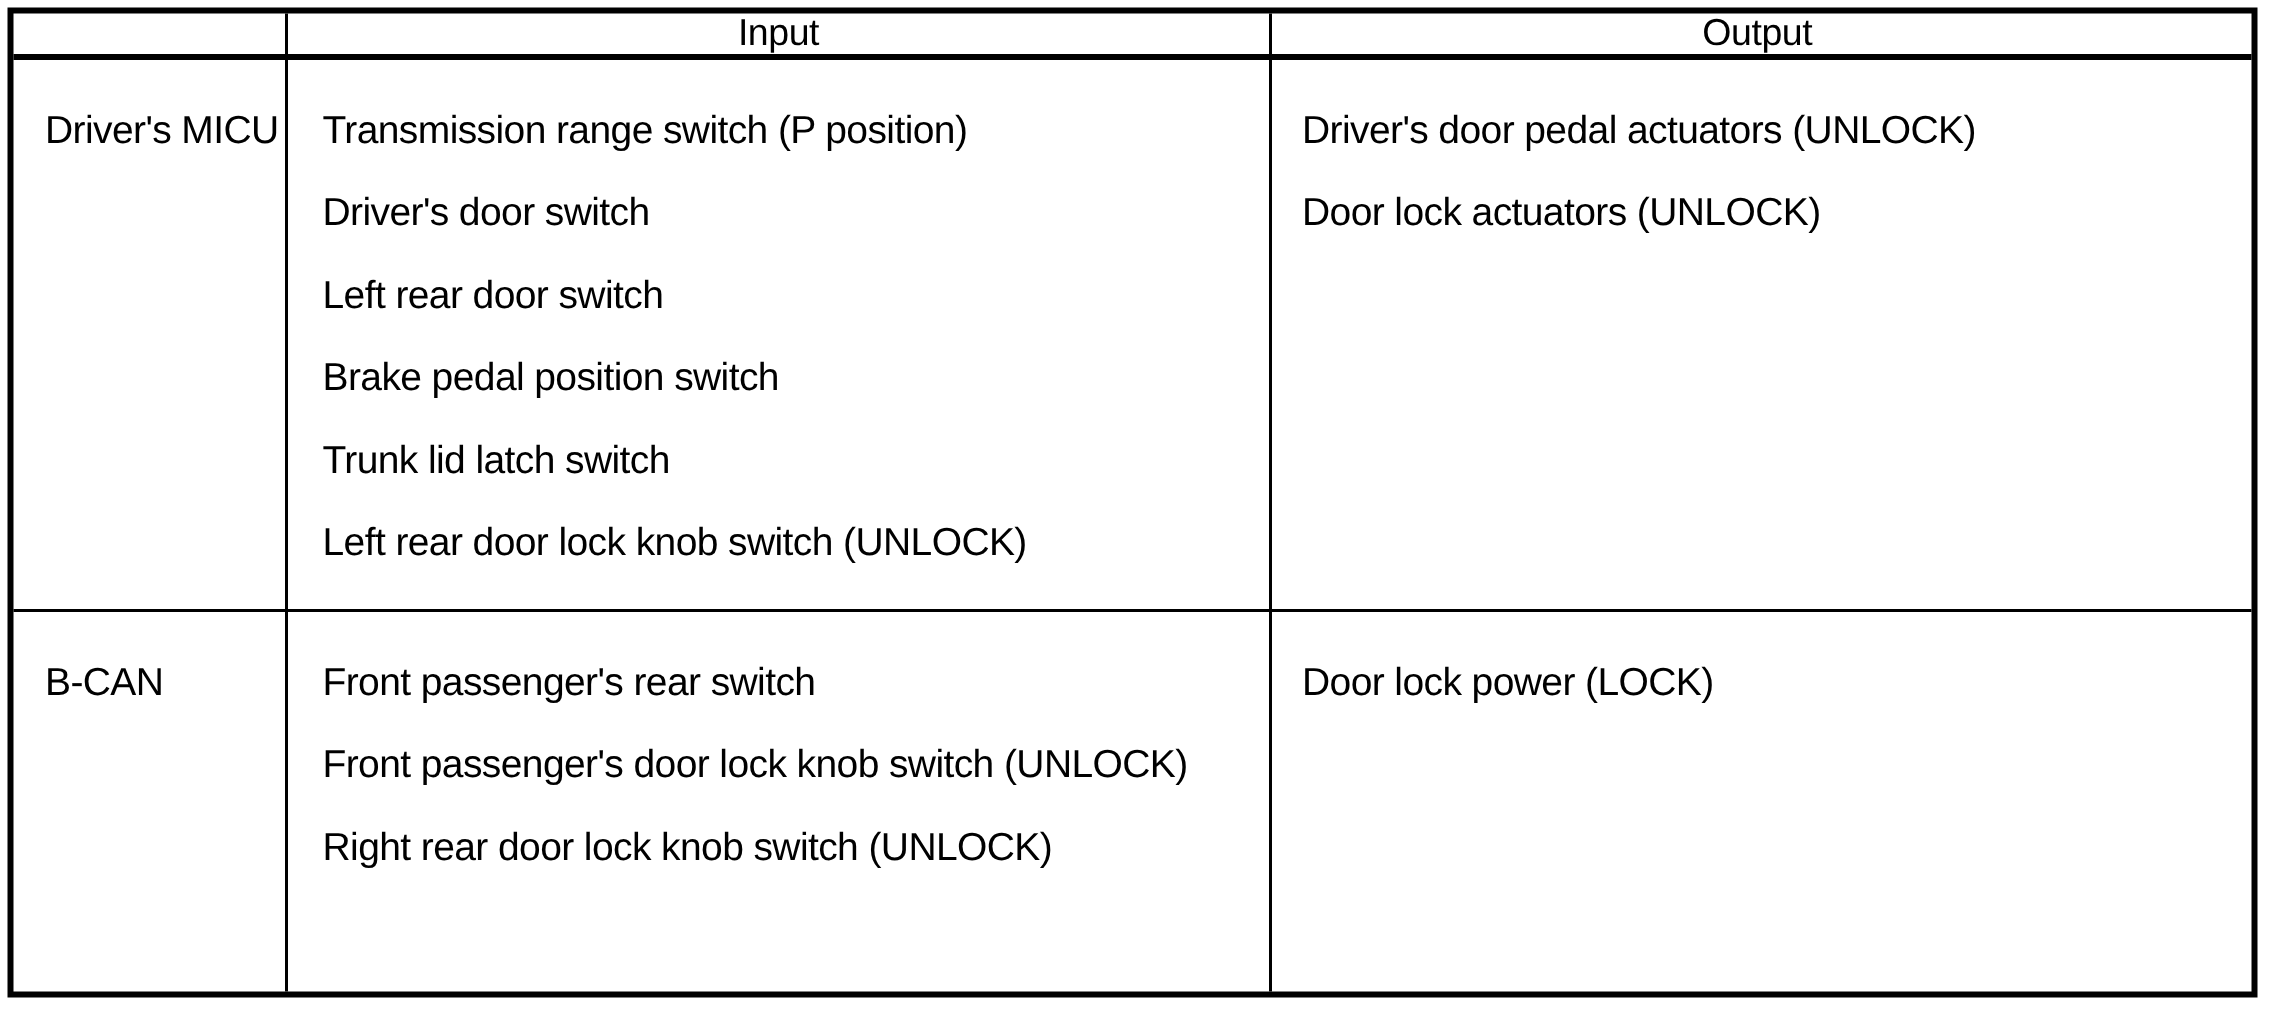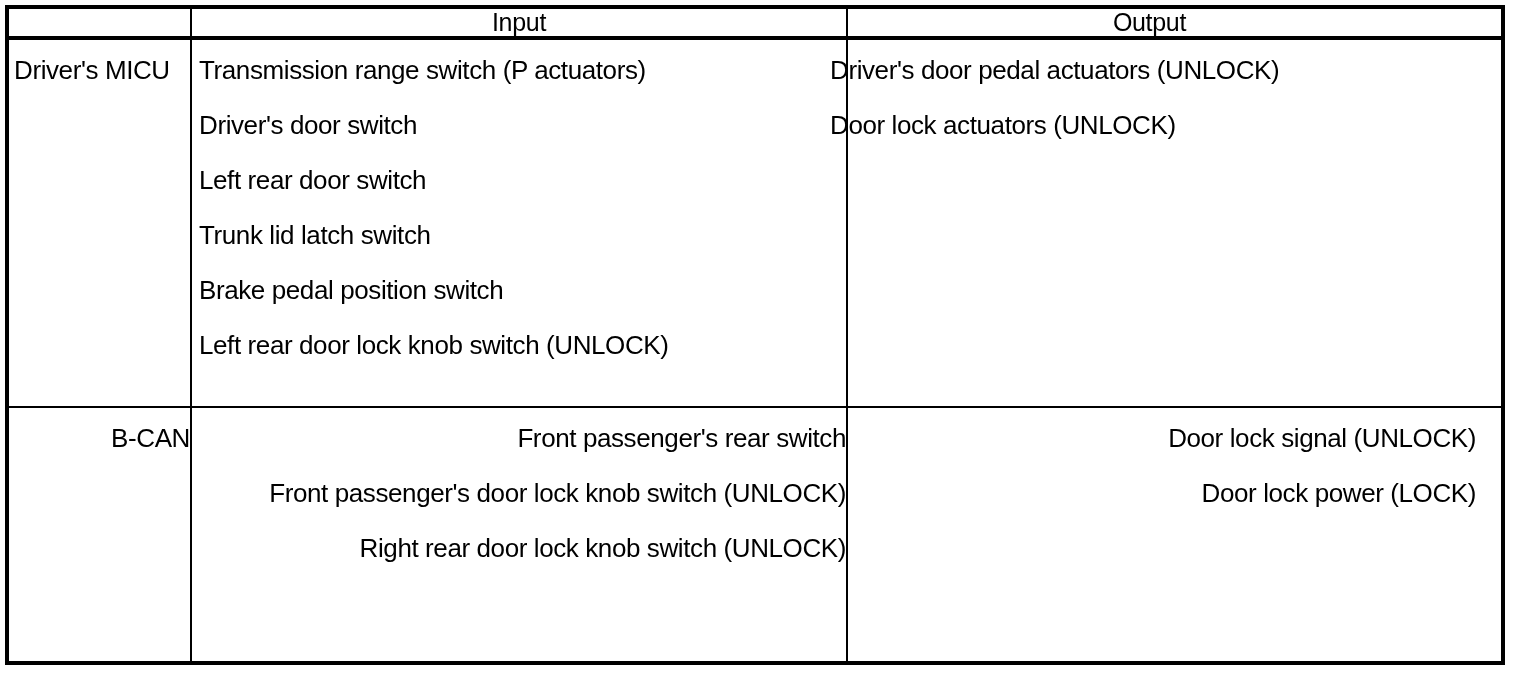--- a/index.html
+++ b/index.html
@@ -53,21 +53,20 @@
     box-sizing: border-box;
   }
   .section-row.first {
     top: 31px;
     height: 368px;
     border-bottom: 2px solid #000000;
   }
   .section-row.second {
     top: 399px;
     height: 253px;
-    text-align: right;
   }
 
   
   .vrule {
     position: absolute;
     top: 0;
     width: 2px;
     height: 100%;
     background: #000000;
   }
@@ -77,36 +76,36 @@
   
   .cell {
     position: absolute;
     top: 0;
     height: 100%;
     box-sizing: border-box;
     overflow: hidden;
   }
   .cell.col-module { left: 0;     width: 181px; }
   .cell.col-input  { left: 183px; width: 654px; }
-  .cell.col-output { left: 814px; width: 653px; }
+  .cell.col-output { left: 836px; width: 653px; }
 
   
   .head-text {
     display: block;
     text-align: center;
     font-size: 25px;
     line-height: 27px;
     letter-spacing: -0.3px;
     padding-top: 0;
     white-space: nowrap;
   }
 
   
   .cell-list {
-    margin: 0;
+    margin: 16px;
     padding: 0;
     list-style: none;
   }
   .cell-list li {
     font-size: 26px;
     line-height: 55px;
     letter-spacing: -0.4px;
     white-space: nowrap;
     padding-left: 7px;
   }
@@ -144,25 +143,25 @@
       <div class="vrule c2"></div>
 
       <div class="cell col-module">
         <ul class="cell-list">
           <li>Driver's MICU</li>
         </ul>
       </div>
 
       <div class="cell col-input">
         <ul class="cell-list">
-          <li>Transmission range switch (P actuators)</li>
+          <li>Transmission range switch (P position)</li>
           <li>Driver's door switch</li>
           <li>Left rear door switch</li>
+          <li>Brake pedal position switch</li>
           <li>Trunk lid latch switch</li>
-          <li>Brake pedal position switch</li>
           <li>Left rear door lock knob switch (UNLOCK)</li>
         </ul>
       </div>
 
       <div class="cell col-output">
         <ul class="cell-list">
           <li>Driver's door pedal actuators (UNLOCK)</li>
           <li>Door lock actuators (UNLOCK)</li>
         </ul>
       </div>
@@ -181,20 +180,19 @@
       <div class="cell col-input">
         <ul class="cell-list">
           <li>Front passenger's rear switch</li>
           <li>Front passenger's door lock knob switch (UNLOCK)</li>
           <li>Right rear door lock knob switch (UNLOCK)</li>
         </ul>
       </div>
 
       <div class="cell col-output">
         <ul class="cell-list">
-          <li>Door lock signal (UNLOCK)</li>
           <li>Door lock power (LOCK)</li>
         </ul>
       </div>
     </div>
 
   </div>
 </div>
 
 </body></html>

